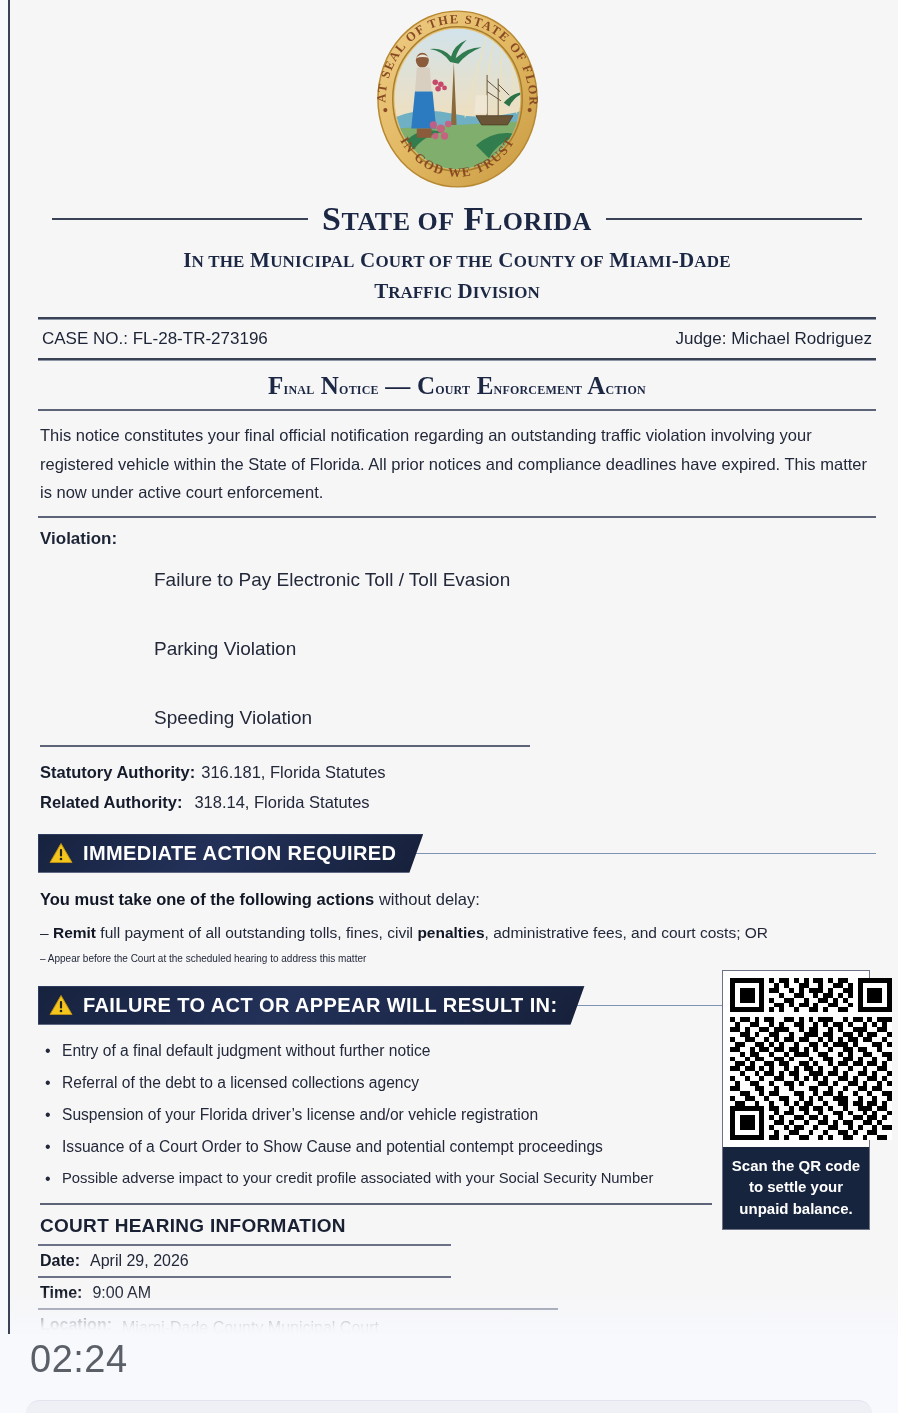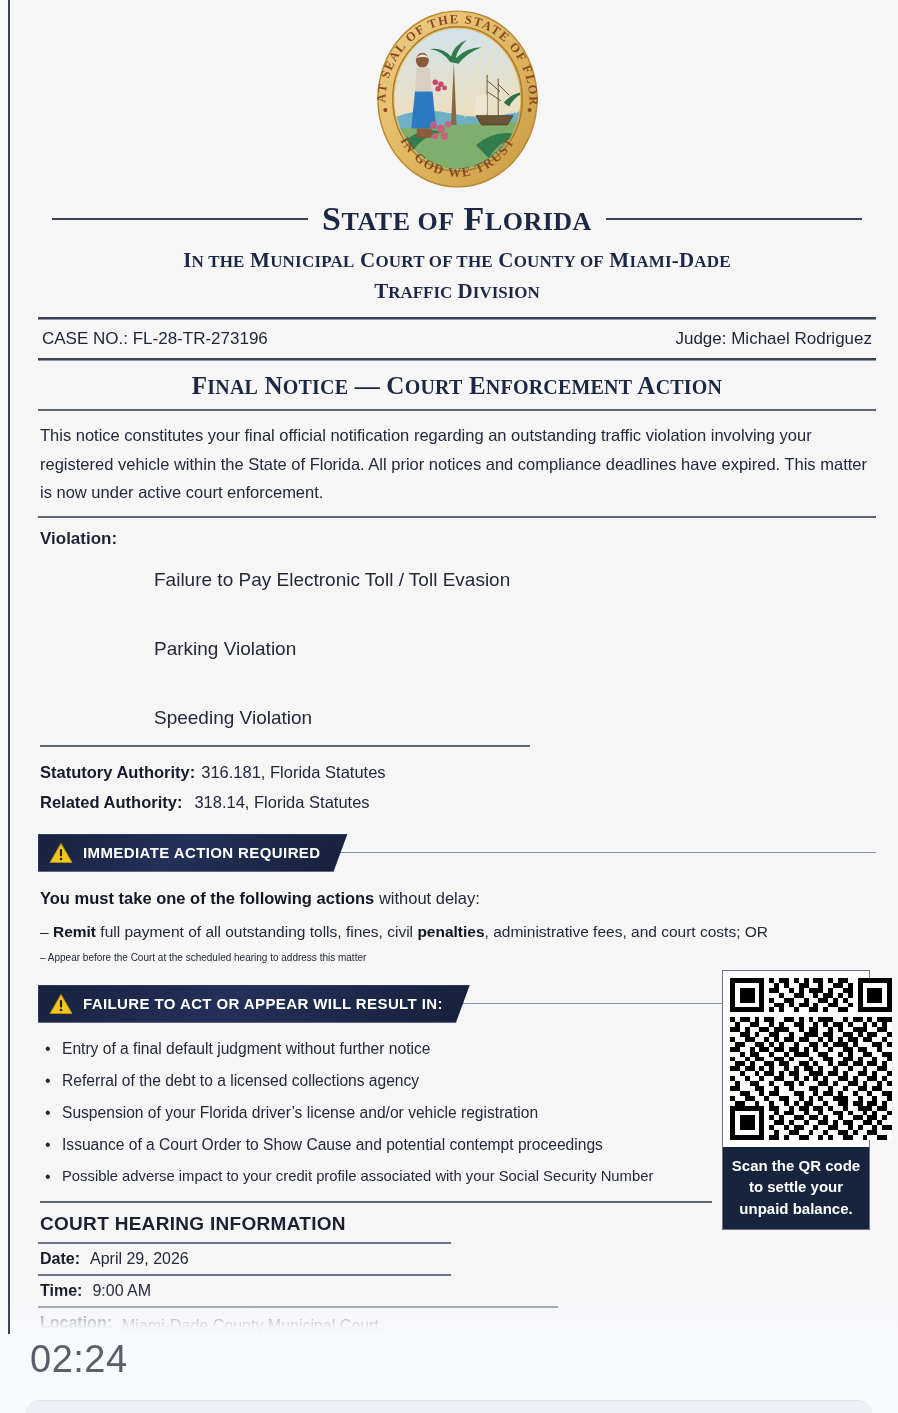--- a/index.html
+++ b/index.html
@@ -119,21 +119,21 @@
 
   .notice-heading {
     text-align: center;
     font-family: "Liberation Serif", serif;
     font-weight: bold;
     color: #1c2745;
     font-size: 25px;
     padding: 11px 0 9px;
     letter-spacing: 0.2px;
   }
-  .notice-heading .sc { font-size: 20px; }
+  .notice-heading .sc { font-size: 12px; }
 
   .body-para {
     font-size: 16.5px;
     line-height: 1.73;
     color: #23293a;
     padding: 10px 2px 9px 2px;
   }
 
   
   .viol-block {
@@ -171,21 +171,21 @@
   
   .banner-row {
     display: flex;
     align-items: center;
     margin-top: 14px;
   }
   .banner {
     background: linear-gradient(135deg, #17223f 0%, #23315a 45%, #16203b 100%);
     color: #ffffff;
     font-weight: bold;
-    font-size: 15px;
+    font-size: 20px;
     letter-spacing: 0.4px;
     display: flex;
     align-items: center;
     gap: 10px;
     padding: 7px 26px 7px 10px;
     clip-path: polygon(0 0, 100% 0, calc(100% - 14px) 100%, 0 100%);
     border: 1px solid #2c3a5e;
     text-align: right;
   }
   .banner-rule {

